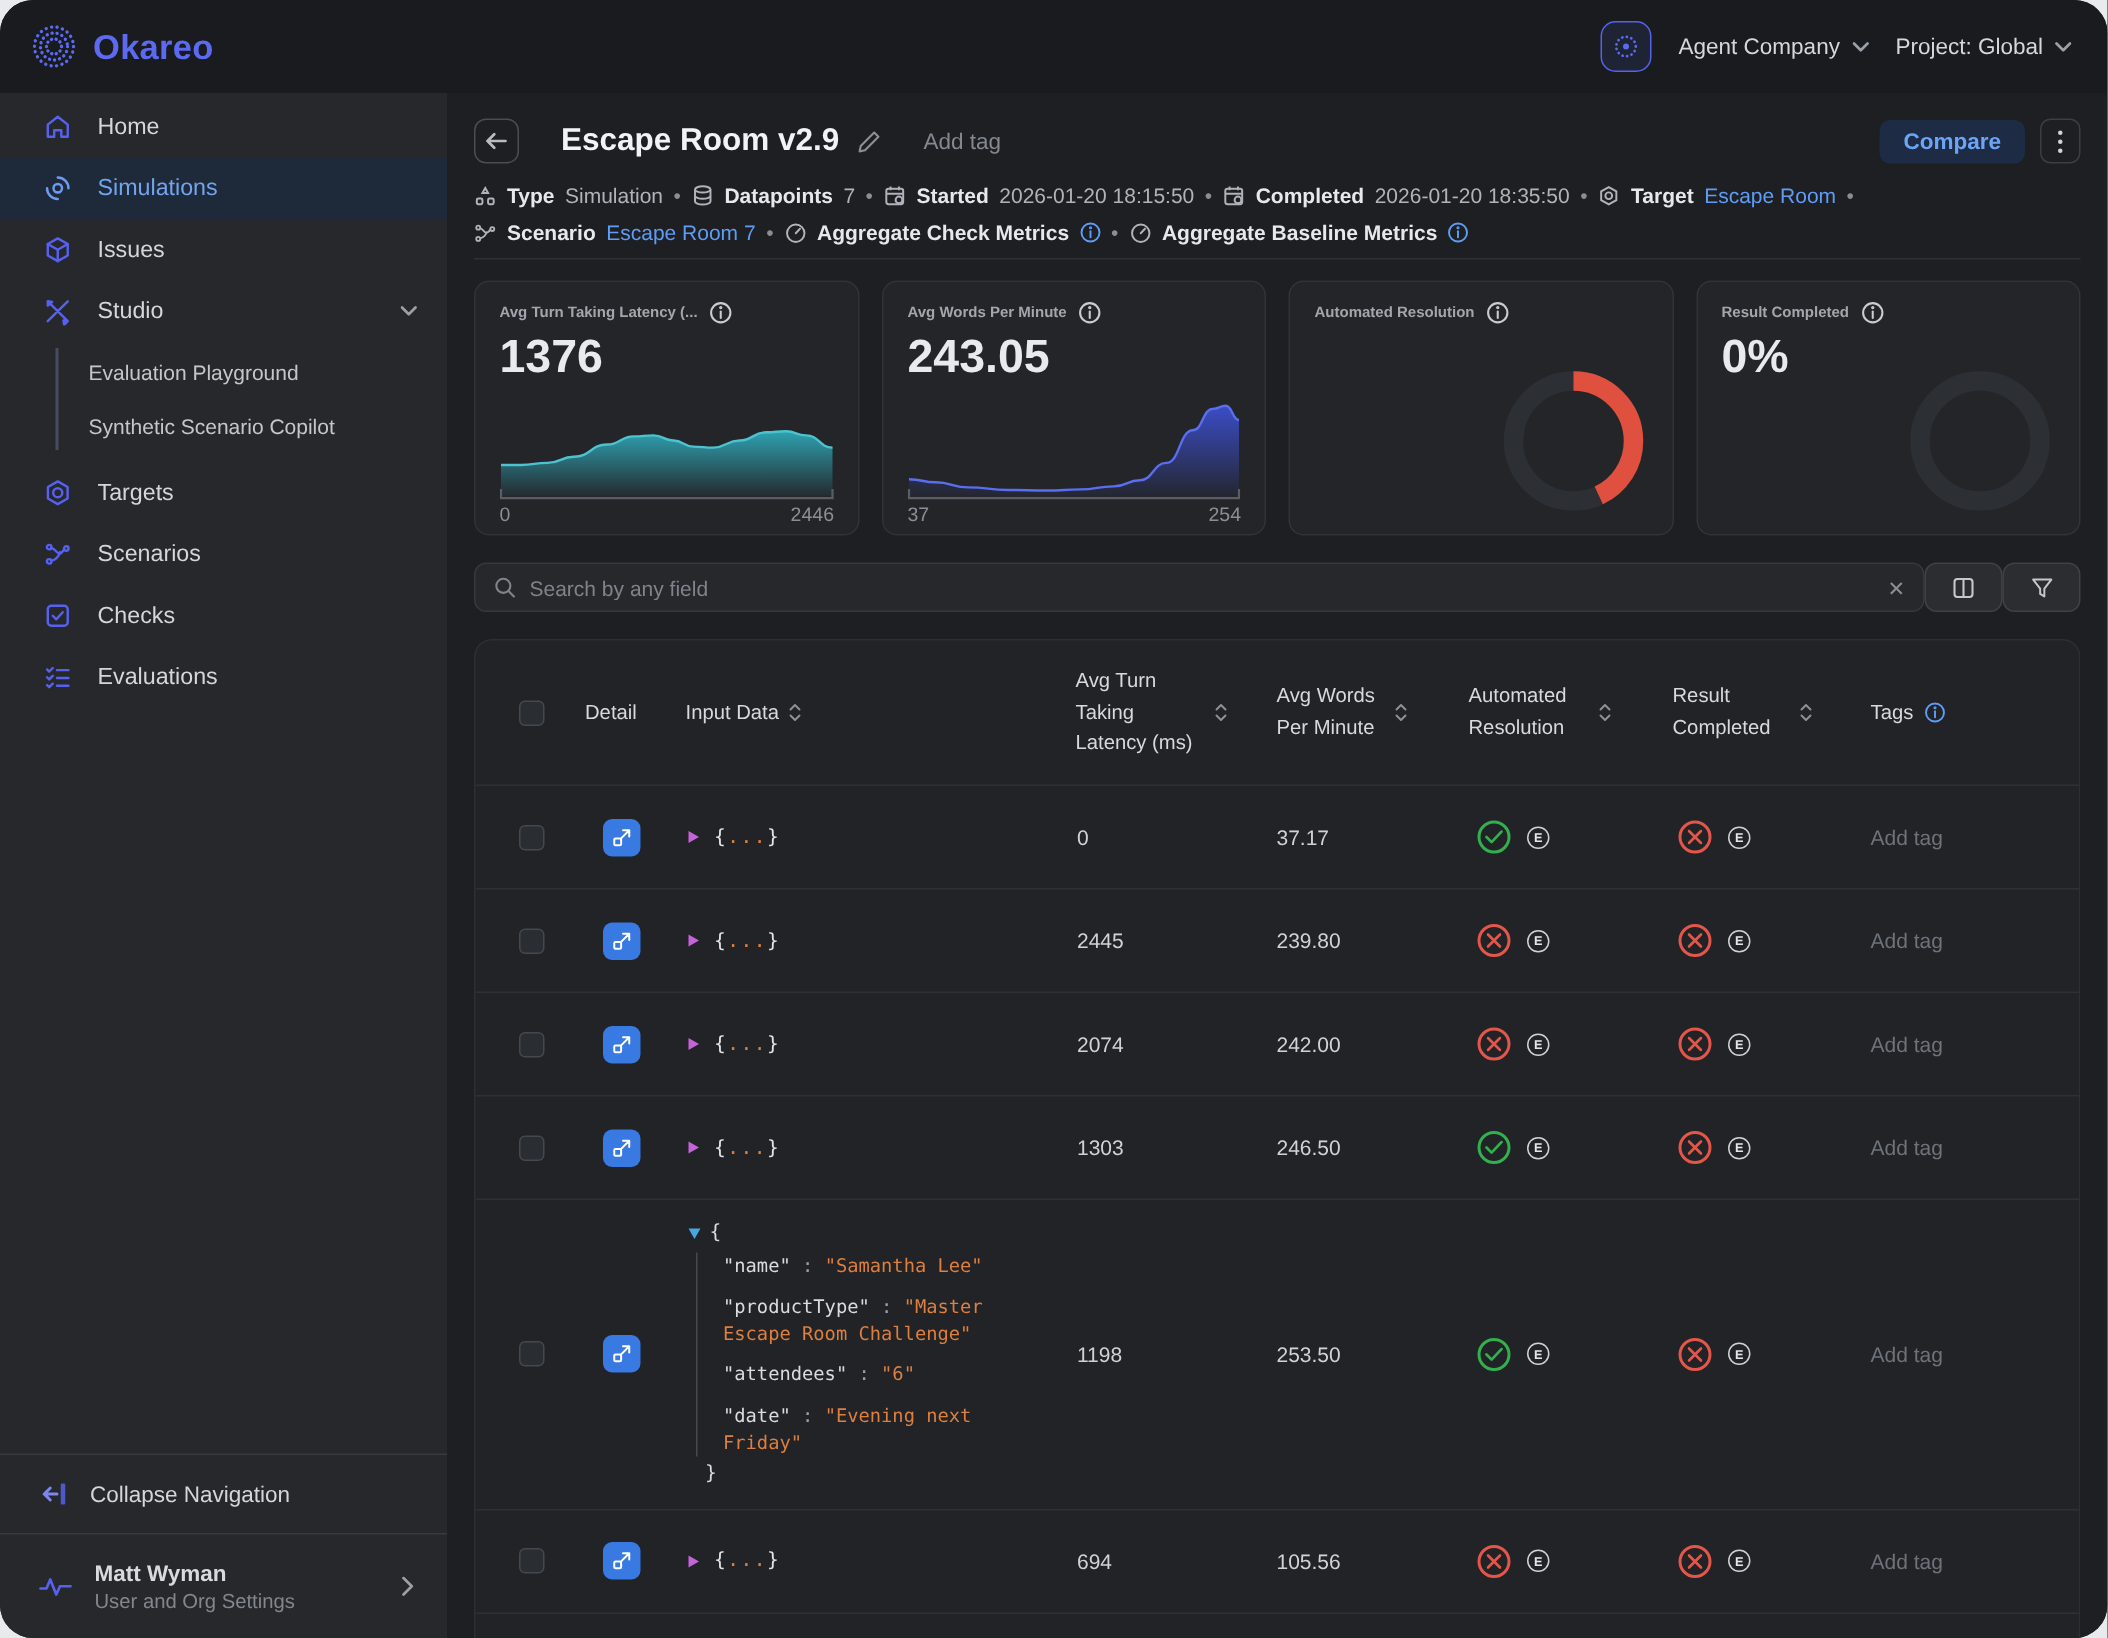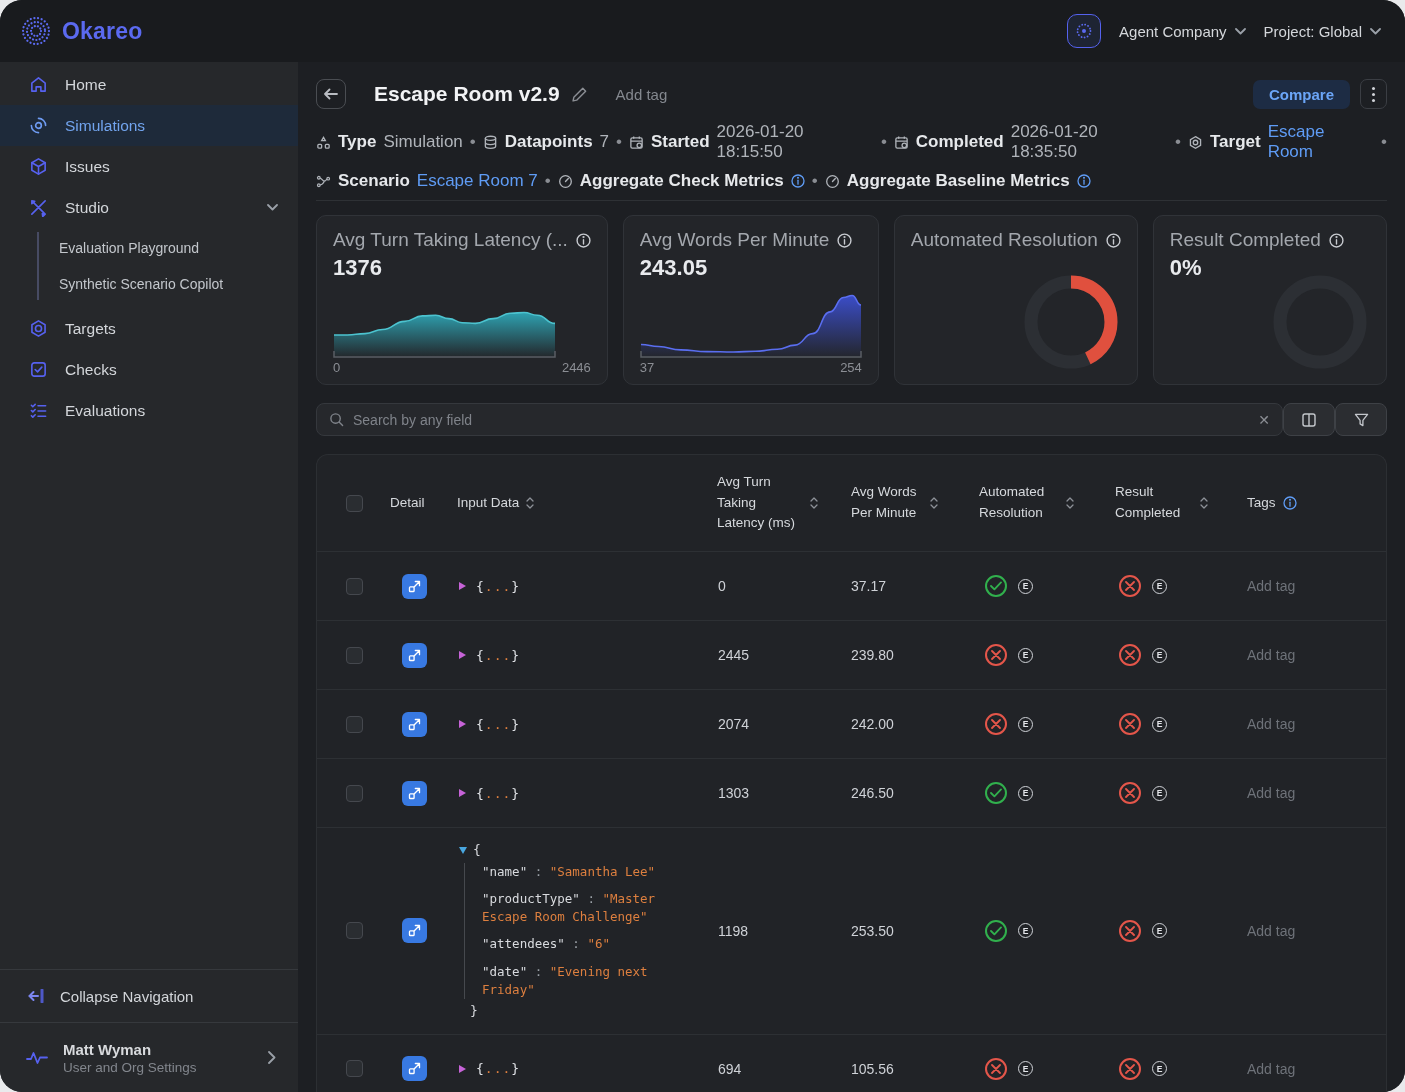--- a/index.html
+++ b/index.html
@@ -35,35 +35,35 @@
   .main{flex:1;background:#1d1f23;padding:0 18px;overflow:hidden}
   .page-head{display:flex;align-items:center;margin-top:16px;height:32px}
   .back-btn{width:30px;height:30px;border:1px solid #4a4d52;border-radius:8px;background:transparent;display:flex;align-items:center;justify-content:center;cursor:pointer}
   .page-title{font-size:21px;font-weight:700;color:#f2f3f5;margin-left:28px}
   .edit-icon{margin-left:11px;cursor:pointer;display:flex}
   .addtag-head{margin-left:28px;color:#84888f;font-size:15px;cursor:pointer}
   .head-actions{margin-left:auto;display:flex;align-items:center;gap:10px}
   .compare-btn{background:#1d2c44;color:#6ba5f7;font-weight:700;font-size:15px;border:none;border-radius:7px;padding:6px 16px;cursor:pointer}
   .kebab-btn{width:27px;height:30px;border:1px solid #3b3e44;border-radius:7px;background:transparent;display:flex;flex-direction:column;align-items:center;justify-content:center;gap:3px;cursor:pointer}
   .kebab-btn .dot{width:3px;height:3px;border-radius:50%;background:#d0d3d8}
-  .meta{margin-top:12px;font-size:17px;color:#b0b4ba}
+  .meta{margin-top:12px;font-size:14px;color:#b0b4ba}
   .meta-line{display:flex;align-items:center;gap:7px;flex-wrap:nowrap;margin-bottom:9px}
   .meta b{color:#e6e8eb;font-weight:700}
   .meta .sep{color:#8a8d93}
   .meta a{color:#5f9cf5;text-decoration:none;cursor:pointer}
   .micon{display:flex;align-items:center}
   .info-blue{color:#5f9cf5;cursor:pointer;display:flex}
   .info-gray{color:#c8cbd0;cursor:pointer;display:flex}
   .main-divider{border:none;border-top:1px solid #2e3135;margin:6px 0 0 0}
   
   .cards{display:flex;gap:15px;margin-top:14px}
   .card{flex:1;height:170px;background:#232529;border:1px solid #303338;border-radius:10px;padding:13px 16px;position:relative}
   .card-head{display:flex;align-items:center;gap:8px}
-  .card-title{font-size:19px;font-weight:400;color:#a3a7ad;white-space:nowrap;overflow:hidden}
-  .card-value{font-size:22px;font-weight:800;color:#e8eaed;margin-top:4px}
+  .card-title{font-size:10px;font-weight:700;color:#a3a7ad;white-space:nowrap;overflow:hidden}
+  .card-value{font-size:31px;font-weight:800;color:#e8eaed;margin-top:4px}
   .area{width:100%;height:76px;margin-top:2px}
   .axis-labels{display:flex;justify-content:space-between;font-size:13px;color:#8b8e94;margin-top:1px}
   .donut{position:absolute;right:18px;bottom:14px;width:96px;height:96px}
   
   .search-row{display:flex;gap:0;margin-top:18px}
   .search-box{flex:1;height:33px;background:#26282c;border:1px solid #35383d;border-radius:8px;display:flex;align-items:center;padding:0 12px;gap:9px}
   .search-box input{flex:1;background:transparent;border:none;outline:none;color:#cfd2d7;font-size:14px;font-family:"Liberation Sans",sans-serif}
   .search-box input::placeholder{color:#7f838a}
   .clear-x{color:#8b8e94;font-size:14px;cursor:pointer;line-height:1}
   .tool-btn{width:52px;height:33px;background:#2b2d31;border:1px solid #3e4146;border-radius:8px;display:flex;align-items:center;justify-content:center;cursor:pointer}
@@ -198,20 +198,31 @@
               <svg class="side-icon" width="19" height="19" viewBox="0 0 20 20">
                 <path d="M10 2l6.9 4v8L10 18l-6.9-4V6z"></path>
                 <circle cx="10" cy="10" r="3.2"></circle>
               </svg>
             </span>
           <span>Targets</span>
         </div>
         <div class="nav-item">
           <span class="ni">
               <svg class="side-icon" width="19" height="19" viewBox="0 0 20 20">
+                <circle cx="4" cy="5" r="1.6"></circle>
+                <circle cx="4" cy="15" r="1.6"></circle>
+                <circle cx="16" cy="6" r="1.6"></circle>
+                <path d="M5.6 5.5c4 1 4.5 8 8.8 1M5.6 14.5c3-.5 5-3 6-6"></path>
+              </svg>
+            </span>
+          <span>Scenarios</span>
+        </div>
+        <div class="nav-item">
+          <span class="ni">
+              <svg class="side-icon" width="19" height="19" viewBox="0 0 20 20">
                 <rect x="3" y="3" width="14" height="14" rx="2.5"></rect>
                 <path d="M6.5 10l2.5 2.5 4.5-5"></path>
               </svg>
             </span>
           <span>Checks</span>
         </div>
         <div class="nav-item">
           <span class="ni">
               <svg class="side-icon" width="19" height="19" viewBox="0 0 20 20">
                 <path d="M2.5 4.5l1.5 1.5 2.5-2.5M2.5 10l1.5 1.5L6.5 9M2.5 15.5L4 17l2.5-2.5M9.5 5h8M9.5 10.5h8M9.5 16h8"></path>

